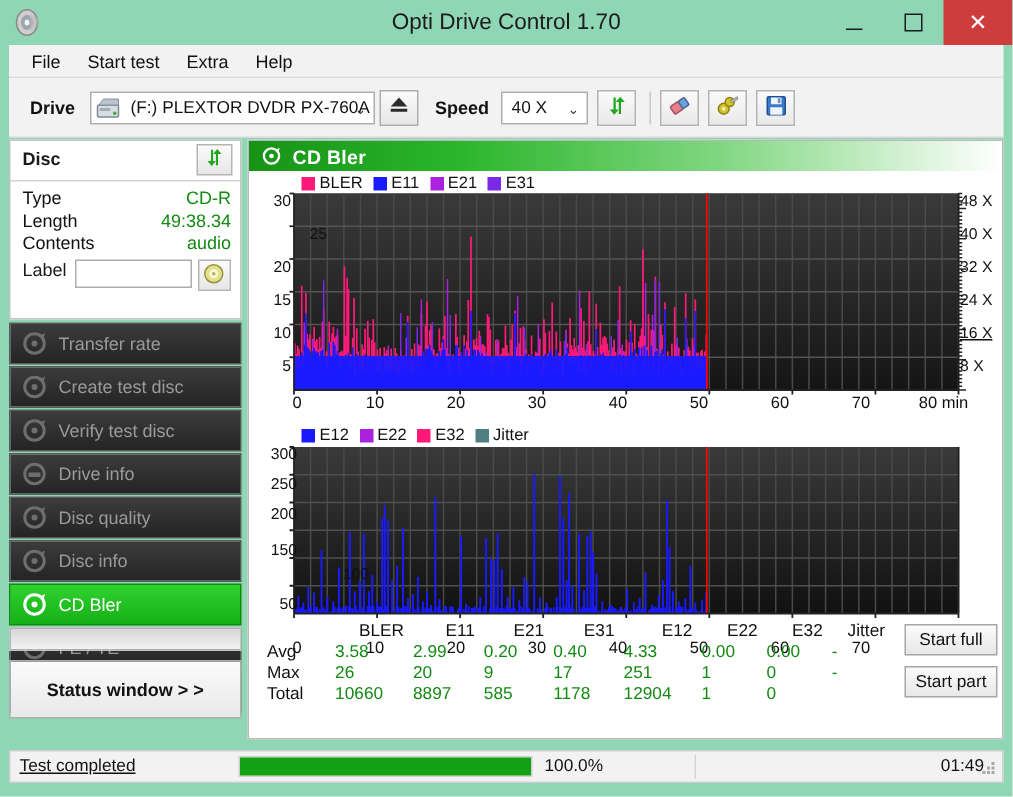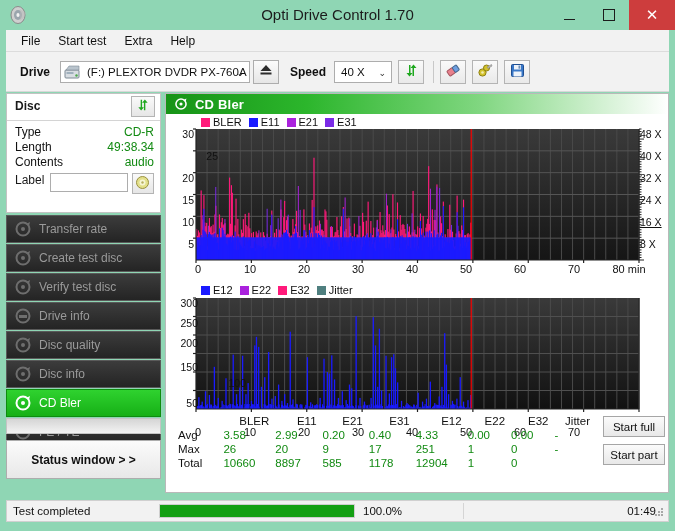--- a/index.html
+++ b/index.html
@@ -166,21 +166,21 @@
     box-sizing:border-box;display:flex;align-items:center;justify-content:center;
     font-size:11.5px;color:#111;
   }
 
   
   .statusbar{
     position:absolute;left:6px;top:500px;width:663px;height:22px;
     background:#f2f2f2;border:1px solid #d0d0d0;box-sizing:border-box;
     display:flex;align-items:center;
   }
-  .sb-text{width:146px;padding-left:6px;font-size:11.5px;color:#111;}
+  .sb-text{width:146px;padding-left:6px;font-size:11.5px;color:#111;text-decoration:underline;}
   .sb-progwrap{
     width:196px;height:14px;border:1px solid #cfcfcf;background:#fff;
     box-sizing:border-box;position:relative;
   }
   .sb-prog{height:100%;background:#14a014;}
   .sb-pct{width:100px;padding-left:8px;font-size:11.5px;color:#111;}
   .sb-div{width:1px;height:16px;background:#d5d5d5;}
   .sb-time{flex:1;text-align:right;padding-right:12px;font-size:11.5px;color:#111;}
   .grip{position:absolute;right:3px;bottom:3px;width:12px;height:12px;}
 </style>

